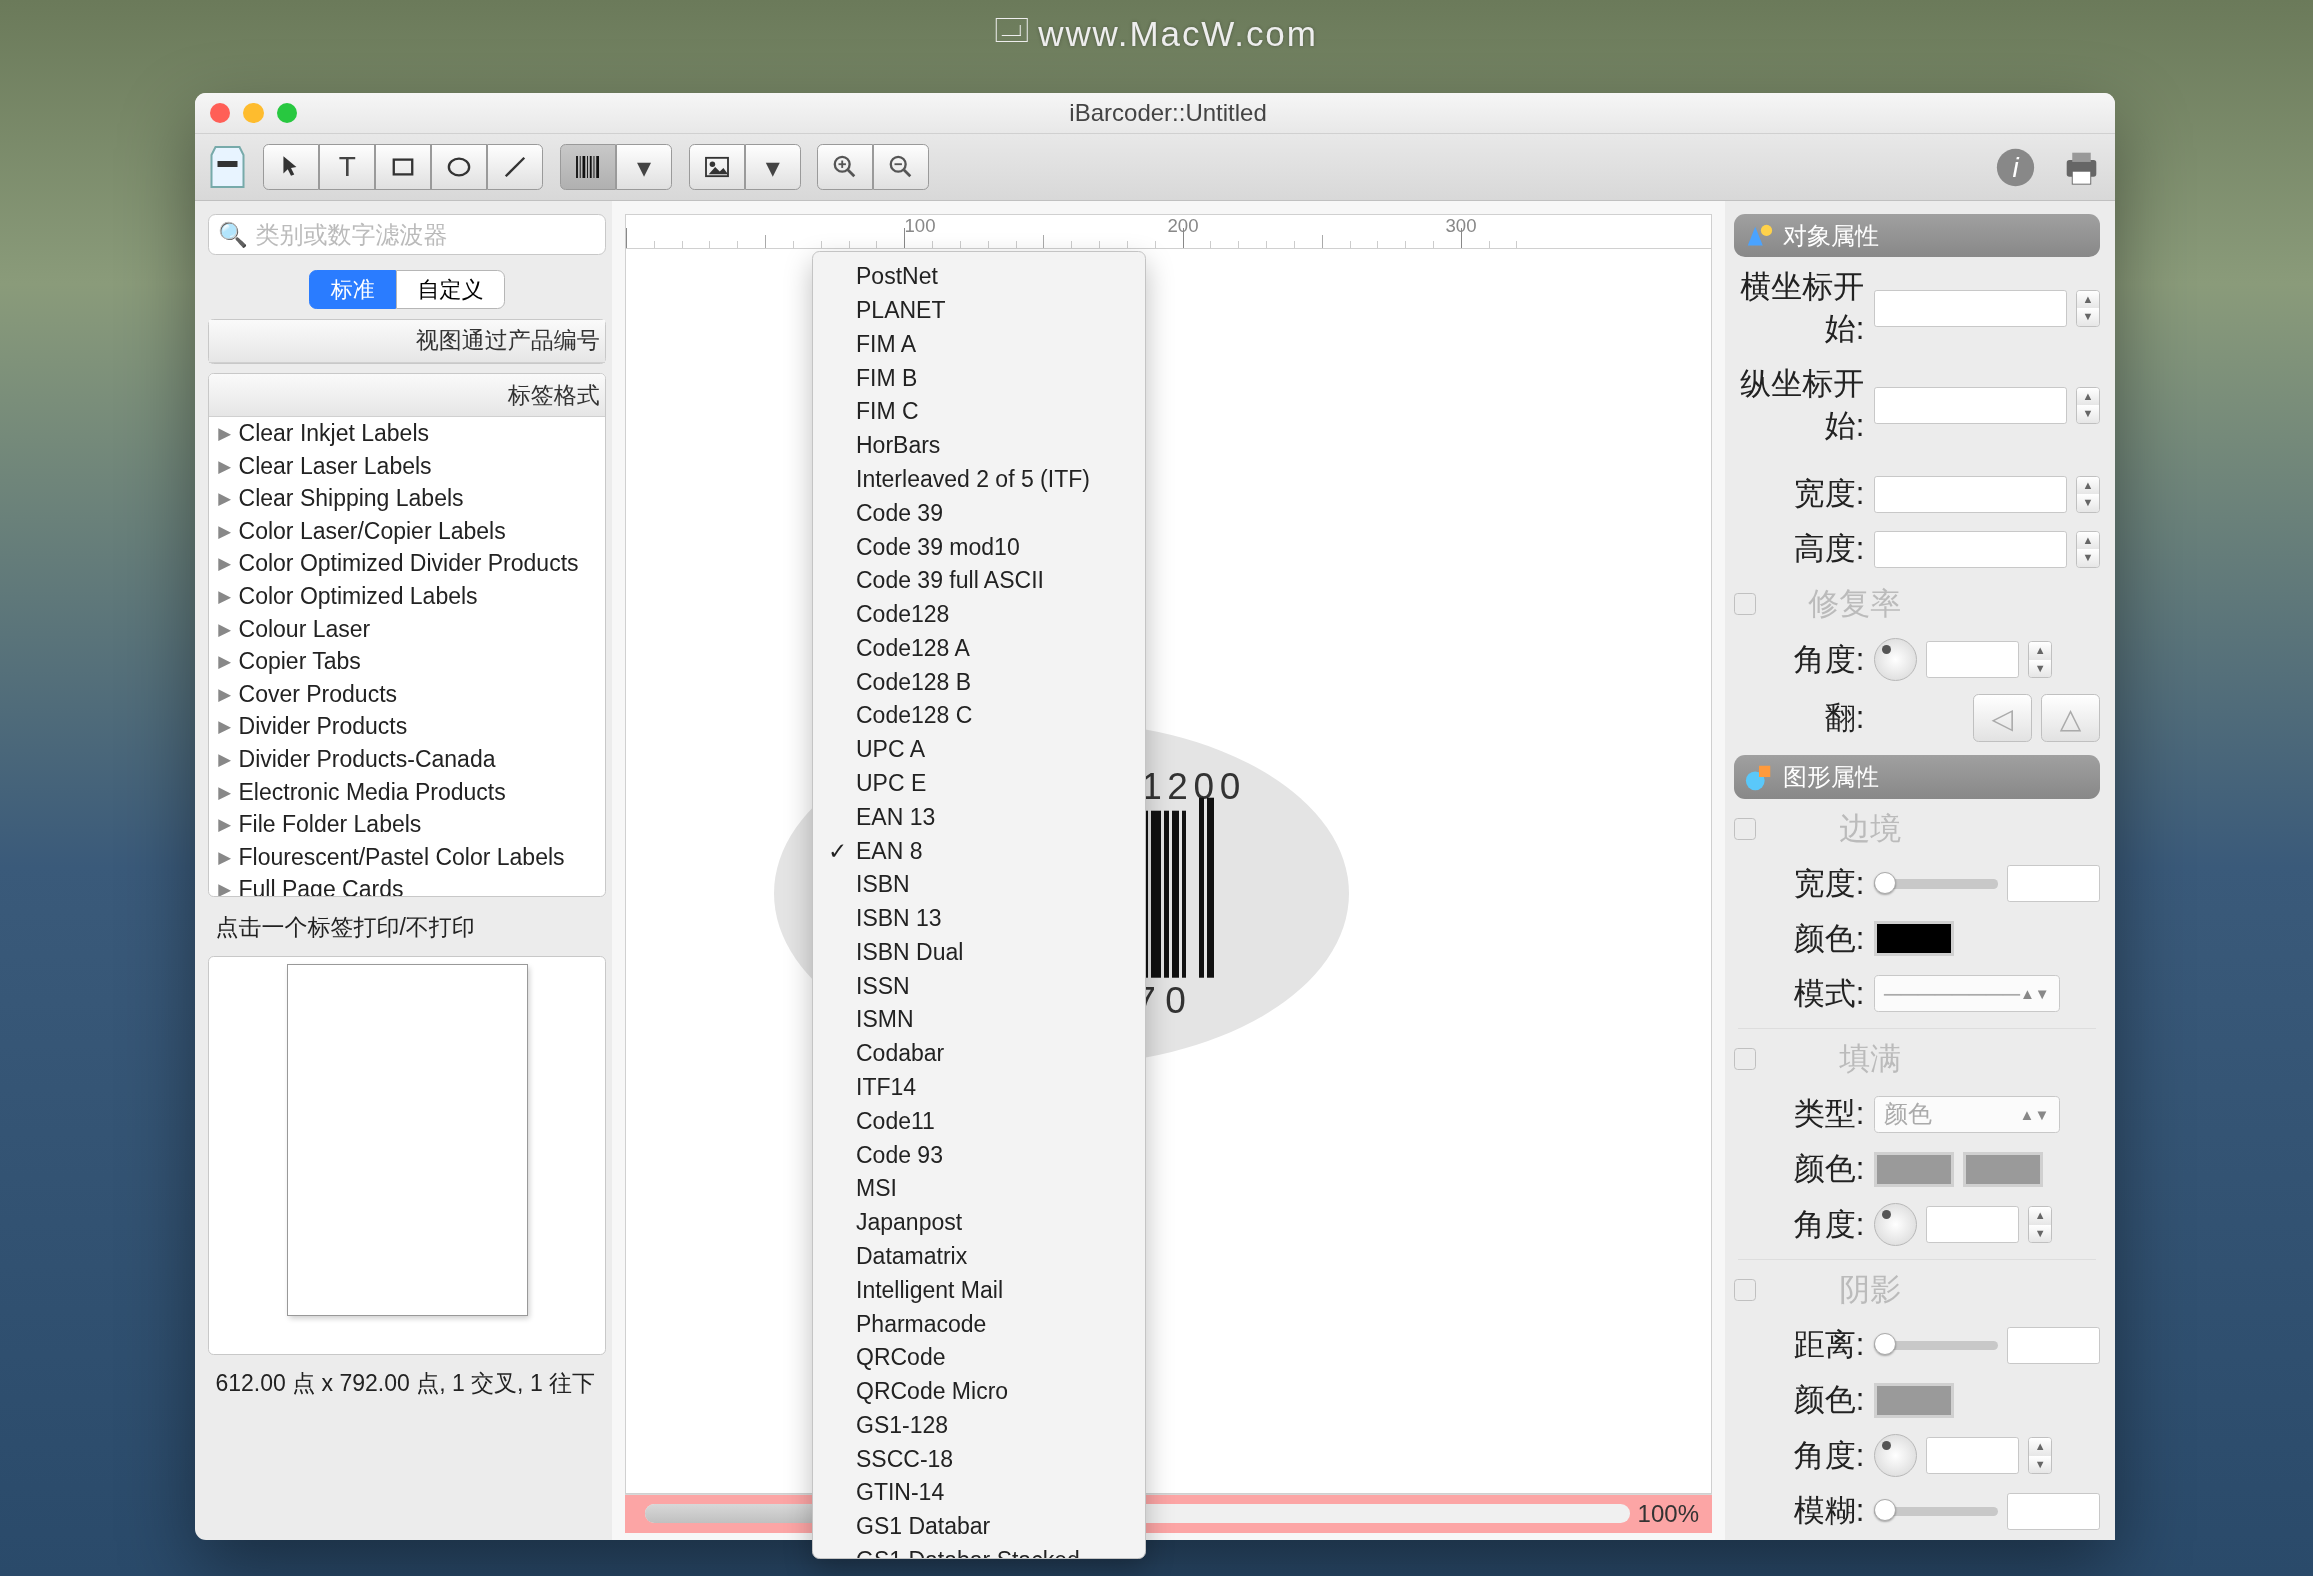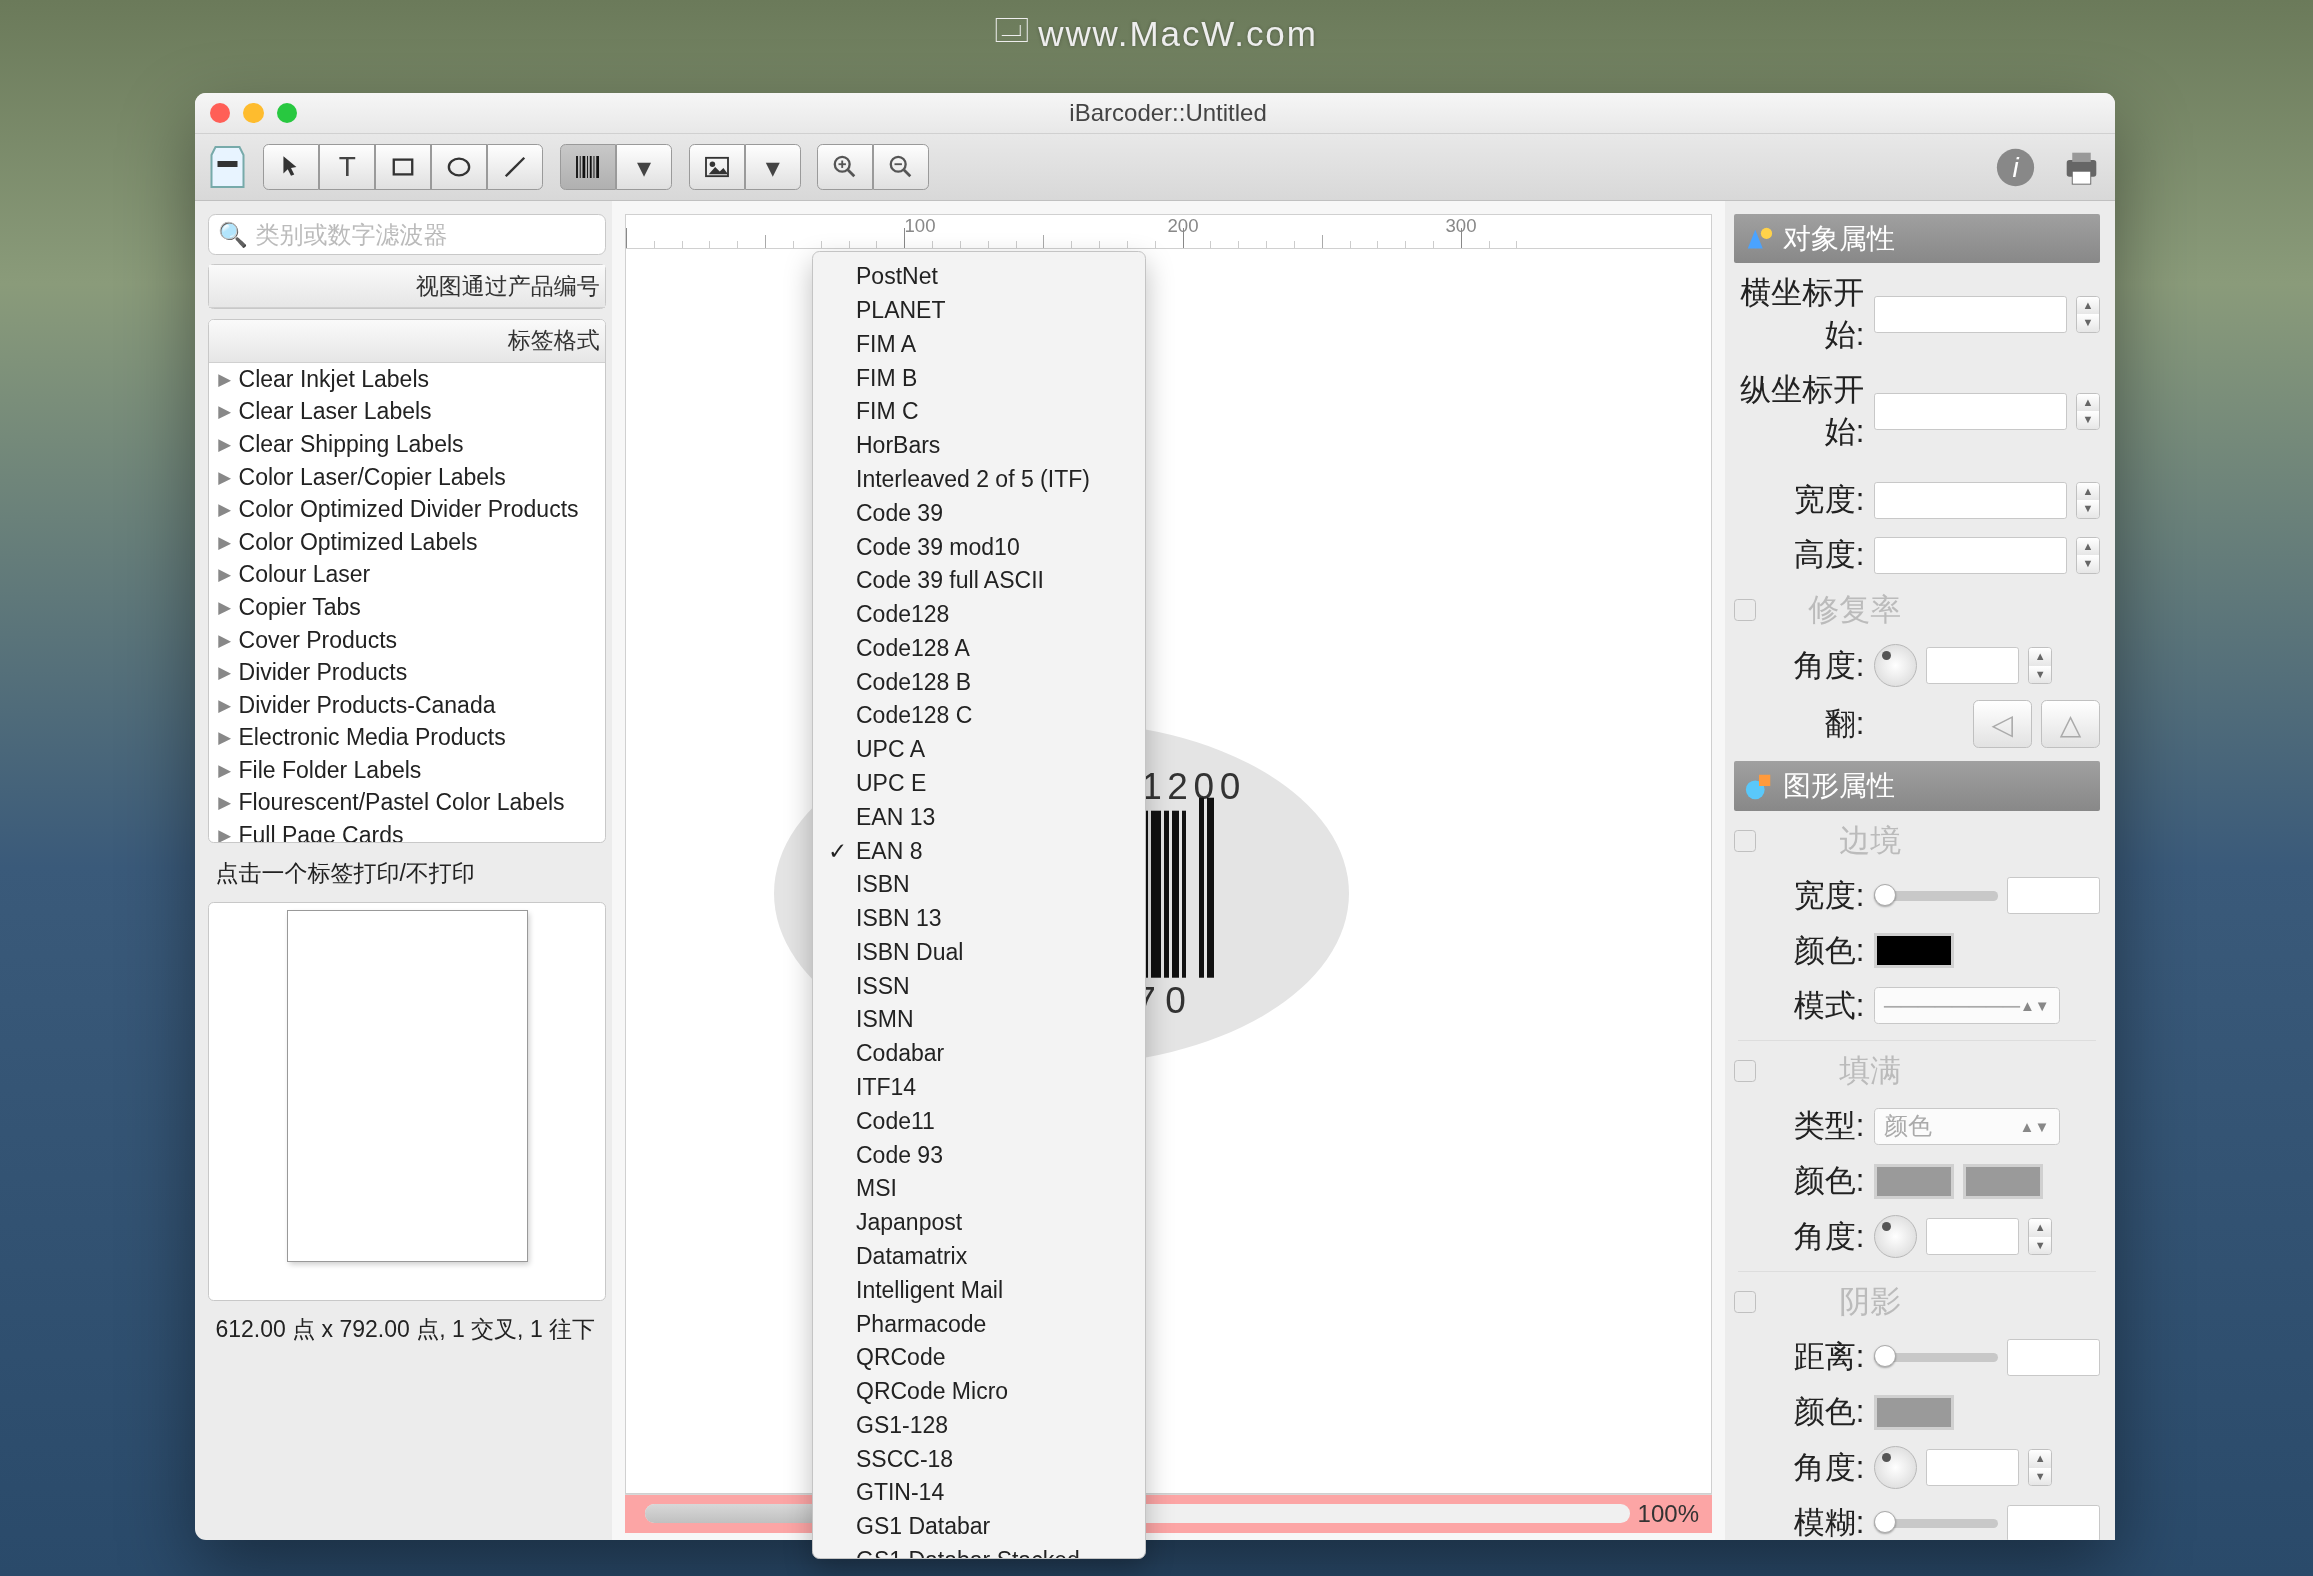--- a/index.html
+++ b/index.html
@@ -60,21 +60,21 @@
 .bc-inner{position:absolute;left:50%;top:50%;transform:translate(-50%,-50%);width:380px;text-align:center;}
 .bc-topnum{text-align:right;font-size:37px;color:#333;letter-spacing:5.6px;padding-right:5.6px;margin-bottom:3.7px;font-family:Helvetica,Arial,sans-serif;}
 .bars{display:flex;align-items:flex-end;gap:2.8px;height:167px;justify-content:center;padding:0 1.9px;}
 .bars span{background:#111;height:100%;}
 .bars span.guard{height:108%;}
 .bc-bottom{display:flex;justify-content:center;gap:28px;font-size:37px;color:#333;letter-spacing:9.3px;margin-top:1.9px;font-family:Helvetica,Arial,sans-serif;}
 .zoom-foot{height:39px;display:flex;align-items:center;justify-content:flex-end;padding:0 13px;background:#fca5a5;border-top:0.9px solid #d8d8d8;}
 .zoom-foot .track{flex:1;height:18.6px;background:#f0f0f0;border-radius:9.3px;position:relative;margin:0 7.4px;}
 .zoom-foot .bar{position:absolute;left:0;height:100%;border-radius:9.3px;background:linear-gradient(#d8d8d8,#c0c0c0);}
 .right{width:390px;background:#ececec;padding:13px 15px 0 9.3px;overflow:hidden;}
-.prop-hdr{background:linear-gradient(#a0a0a0,#888);color:#fff;border-radius:2px;padding:5.6px 9.3px;display:flex;align-items:center;gap:9.3px;font-size:28px;}
+.prop-hdr{background:linear-gradient(#a0a0a0,#888);color:#fff;border-radius:11px;padding:5.6px 9.3px;display:flex;align-items:center;gap:9.3px;font-size:24px;}
 .prop-hdr .ico{width:30px;height:30px;}
 .prow{display:flex;align-items:center;margin:9.3px 0 13px;gap:9.3px;}
 .prow label{width:130px;font-size:31px;color:#222;text-align:right;}
 .prow label.dis{color:#bbb;}
 .prow .field{flex:1;height:37px;background:#fff;border:0.9px solid #c8c8c8;border-radius:2.8px;}
 .prow .stepper{width:24px;height:37px;display:flex;flex-direction:column;border:0.9px solid #c0c0c0;border-radius:3.7px;overflow:hidden;}
 .prow .stepper span{flex:1;background:linear-gradient(#fff,#e6e6e6);text-align:center;font-size:11px;color:#666;line-height:16.7px;}
 .prow .chk{width:22px;height:22px;border:1.9px solid #c0c0c0;border-radius:3.7px;margin-right:5.6px;}
 .prow .dial{width:43px;height:43px;border-radius:50%;background:radial-gradient(#fff,#d4d4d4);border:0.9px solid #b8b8b8;position:relative;}
 .prow .dial:after{content:'';position:absolute;width:9.3px;height:9.3px;background:#555;border-radius:50%;left:7.4px;top:5.6px;}
@@ -186,20 +186,24 @@
         </svg>
       </div>
   </div>
 
   <div class="body">
 
     <div class="left">
       <div class="search">
         <span class="mag">🔍</span>
         <span style="color:#bbb">类别或数字滤波器</span>
+      </div>
+      <div class="seg">
+        <button class="active">标准</button>
+        <button>自定义</button>
       </div>
       <div class="panel">
         <div class="hdr">视图通过产品编号</div>
       </div>
       <div class="panel label-list">
         <div class="hdr">标签格式</div>
         <div id="label-rows">
             <div class="row">
               <span class="tri">▶</span>
               <span>Clear Inkjet Labels</span>

